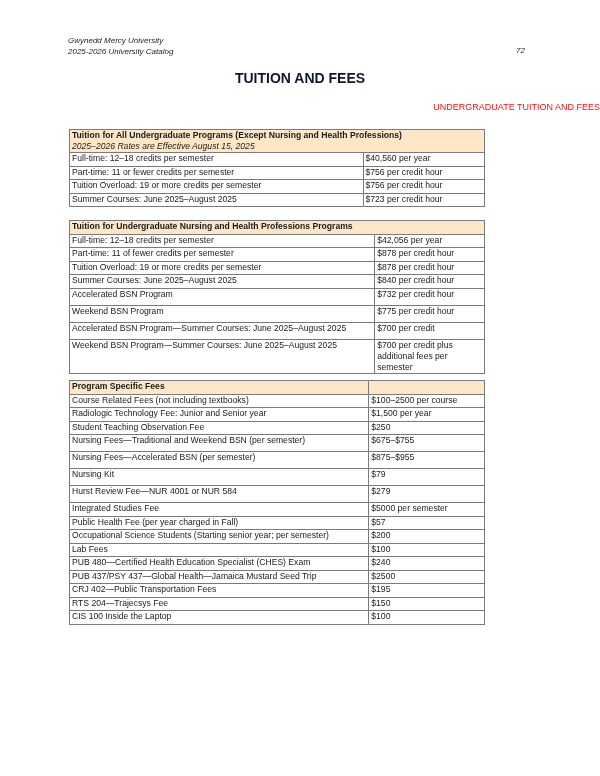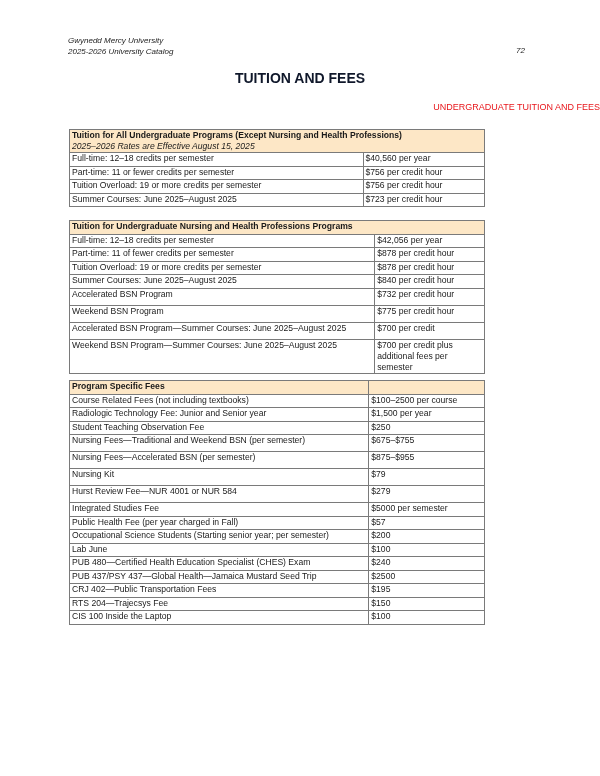--- a/index.html
+++ b/index.html
@@ -139,21 +139,21 @@
       </tr>
   <tr>
         <td class="c1">Public Health Fee (per year charged in Fall)</td>
         <td class="c2">$57</td>
       </tr>
   <tr>
         <td class="c1">Occupational Science Students (Starting senior year; per semester)</td>
         <td class="c2">$200</td>
       </tr>
   <tr>
-        <td class="c1">Lab June</td>
+        <td class="c1">Lab Fees</td>
         <td class="c2">$100</td>
       </tr>
   <tr>
         <td class="c1">PUB 480—Certified Health Education Specialist (CHES) Exam</td>
         <td class="c2">$240</td>
       </tr>
   <tr>
         <td class="c1">PUB 437/PSY 437—Global Health—Jamaica Mustard Seed Trip</td>
         <td class="c2">$2500</td>
       </tr>

